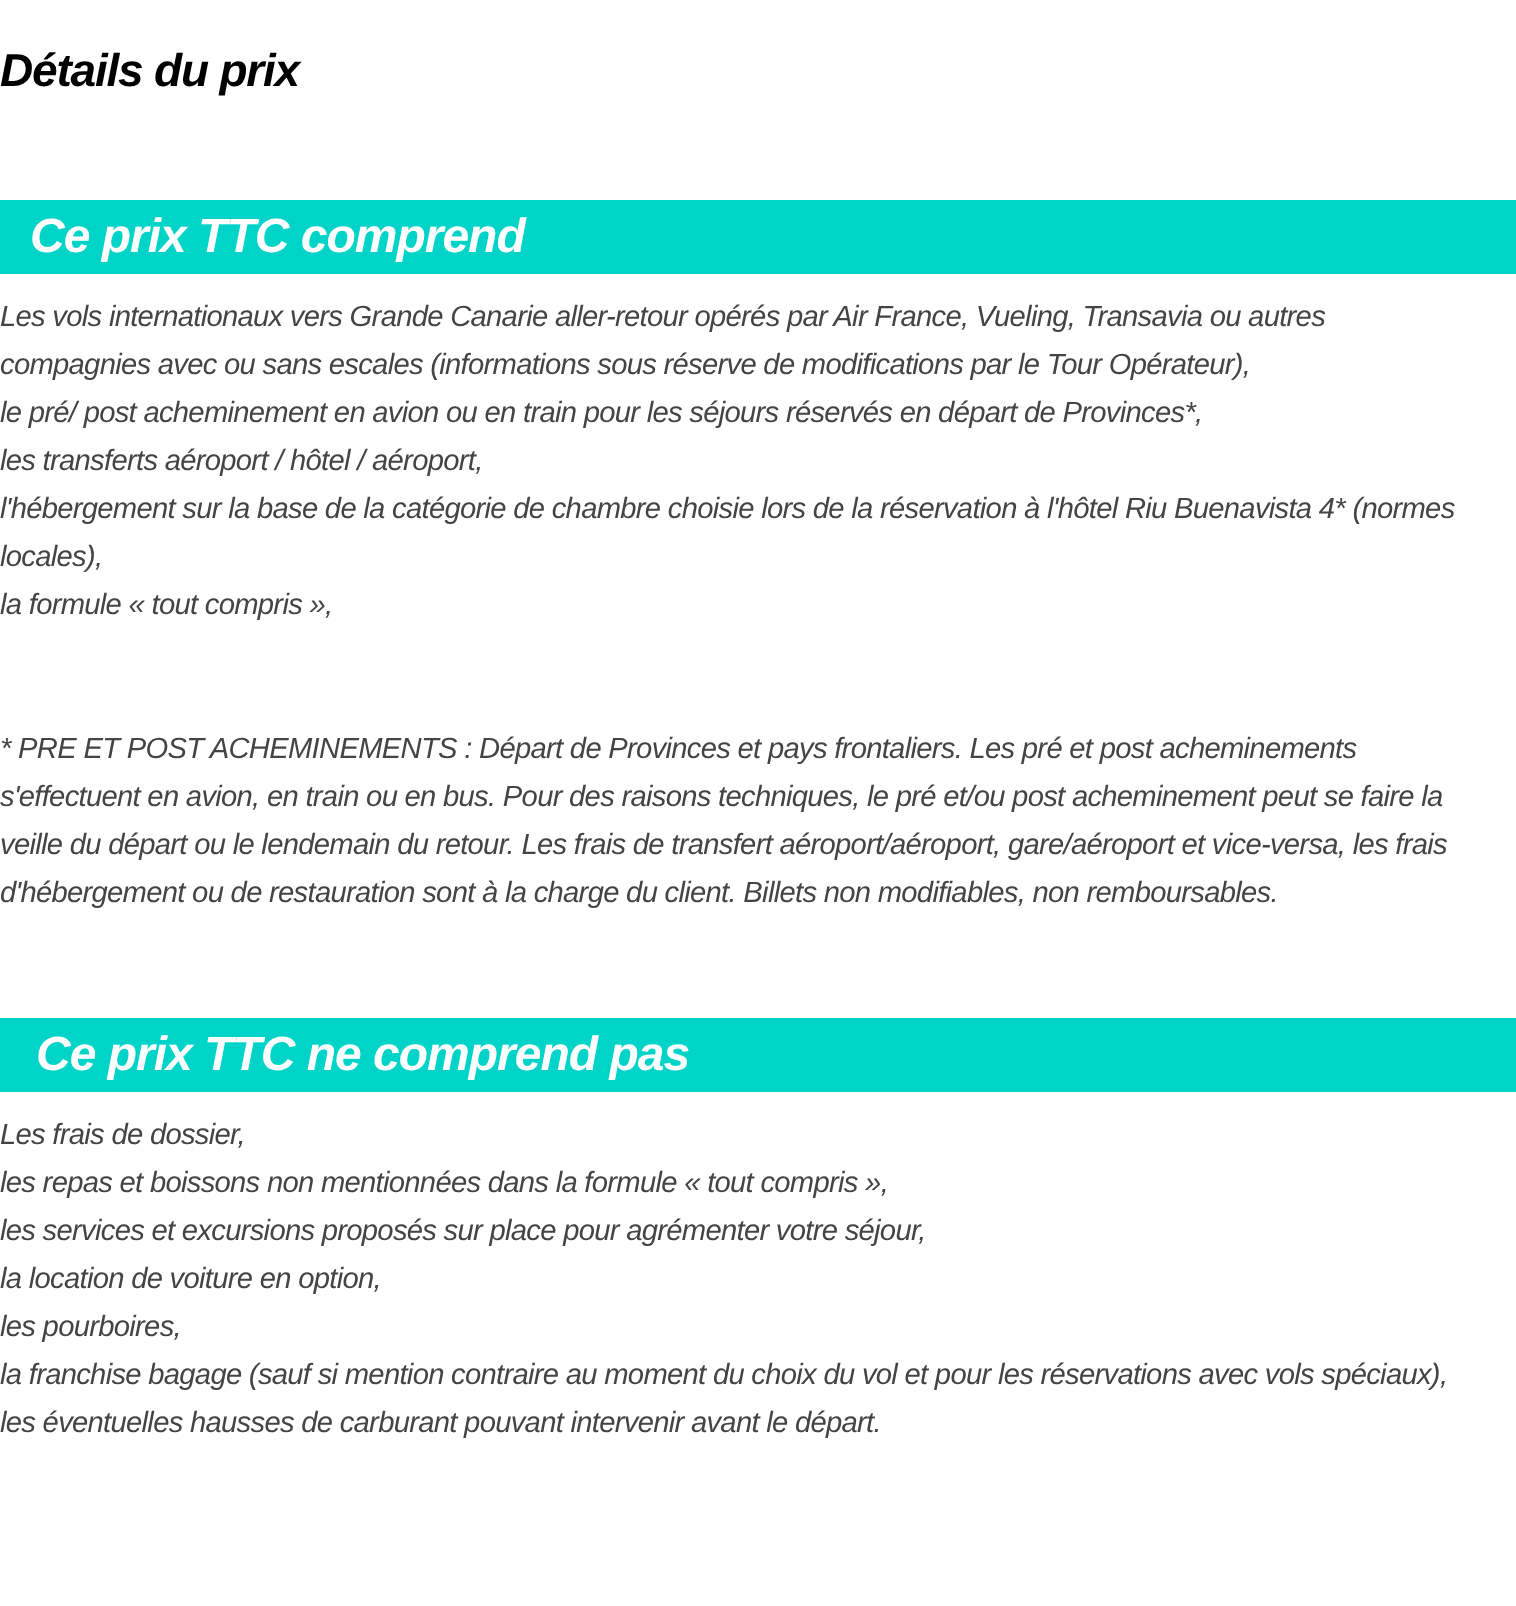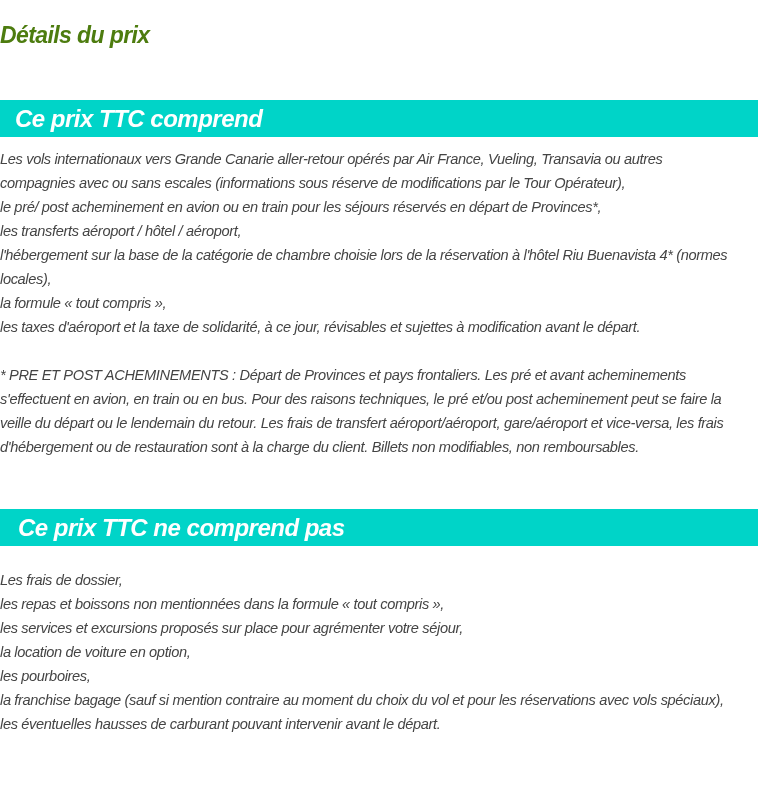--- a/index.html
+++ b/index.html
@@ -17,21 +17,21 @@
       color: #444444;
     }
     .page-title {
       position: absolute;
       left: 0;
       top: 20px;
       margin: 0;
       font-size: 23px;
       font-weight: bold;
       letter-spacing: -0.6px;
-      color: #4d7c0f;
+      color: #000000;
       line-height: 30px;
     }
     .banner {
       position: absolute;
       left: 0;
       width: 758px;
       height: 37px;
       background: #00d4c8;
       color: #ffffff;
       font-size: 24px;
@@ -52,42 +52,41 @@
       line-height: 24px;
       letter-spacing: -0.35px;
       color: #444444;
     }
     .text-block .line {
       display: block;
       white-space: nowrap;
     }
     .block1 { top: 147px; }
     .block2 { top: 363px; }
-    .block3 { top: 556px; margin-top: 12px; }
+    .block3 { top: 556px; }
   </style>
 </head>
 <body>
 
 <h2 class="page-title">Détails du prix</h2>
 
 <h3 class="banner b1">Ce prix TTC comprend</h3>
 
 <div class="text-block block1">
   <span class="line">Les vols internationaux vers Grande Canarie aller-retour opérés par Air France, Vueling, Transavia ou autres</span>
   <span class="line">compagnies avec ou sans escales (informations sous réserve de modifications par le Tour Opérateur),</span>
   <span class="line">le pré/ post acheminement en avion ou en train pour les séjours réservés en départ de Provinces*,</span>
   <span class="line">les transferts aéroport / hôtel / aéroport,</span>
   <span class="line">l'hébergement sur la base de la catégorie de chambre choisie lors de la réservation à l'hôtel Riu Buenavista 4* (normes</span>
   <span class="line">locales),</span>
   <span class="line">la formule « tout compris »,</span>
-  <span class="line">les taxes d'aéroport et la taxe de solidarité, à ce jour, révisables et sujettes à modification avant le départ.</span>
 </div>
 
 <div class="text-block block2">
-  <span class="line">* PRE ET POST ACHEMINEMENTS : Départ de Provinces et pays frontaliers. Les pré et avant acheminements</span>
+  <span class="line">* PRE ET POST ACHEMINEMENTS : Départ de Provinces et pays frontaliers. Les pré et post acheminements</span>
   <span class="line">s'effectuent en avion, en train ou en bus. Pour des raisons techniques, le pré et/ou post acheminement peut se faire la</span>
   <span class="line">veille du départ ou le lendemain du retour. Les frais de transfert aéroport/aéroport, gare/aéroport et vice-versa, les frais</span>
   <span class="line">d'hébergement ou de restauration sont à la charge du client. Billets non modifiables, non remboursables.</span>
 </div>
 
 <h3 class="banner b2">Ce prix TTC ne comprend pas</h3>
 
 <div class="text-block block3">
   <span class="line">Les frais de dossier,</span>
   <span class="line">les repas et boissons non mentionnées dans la formule « tout compris »,</span>

